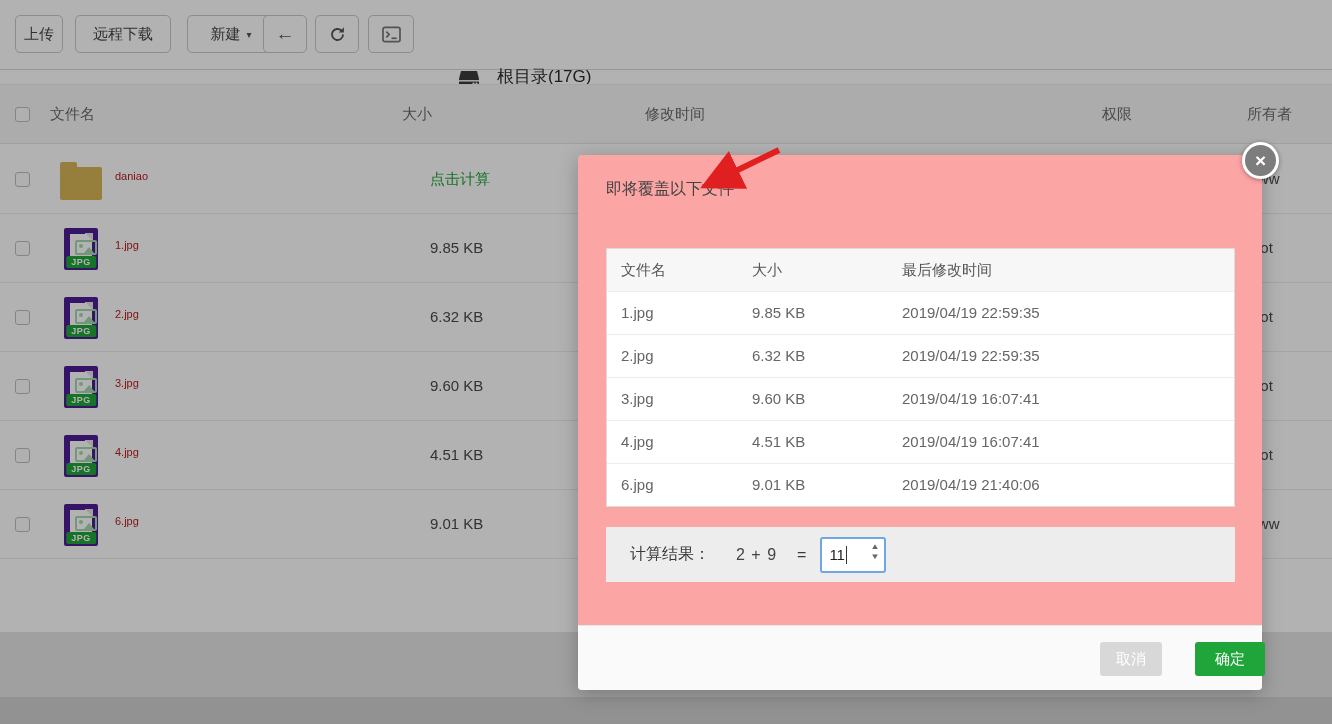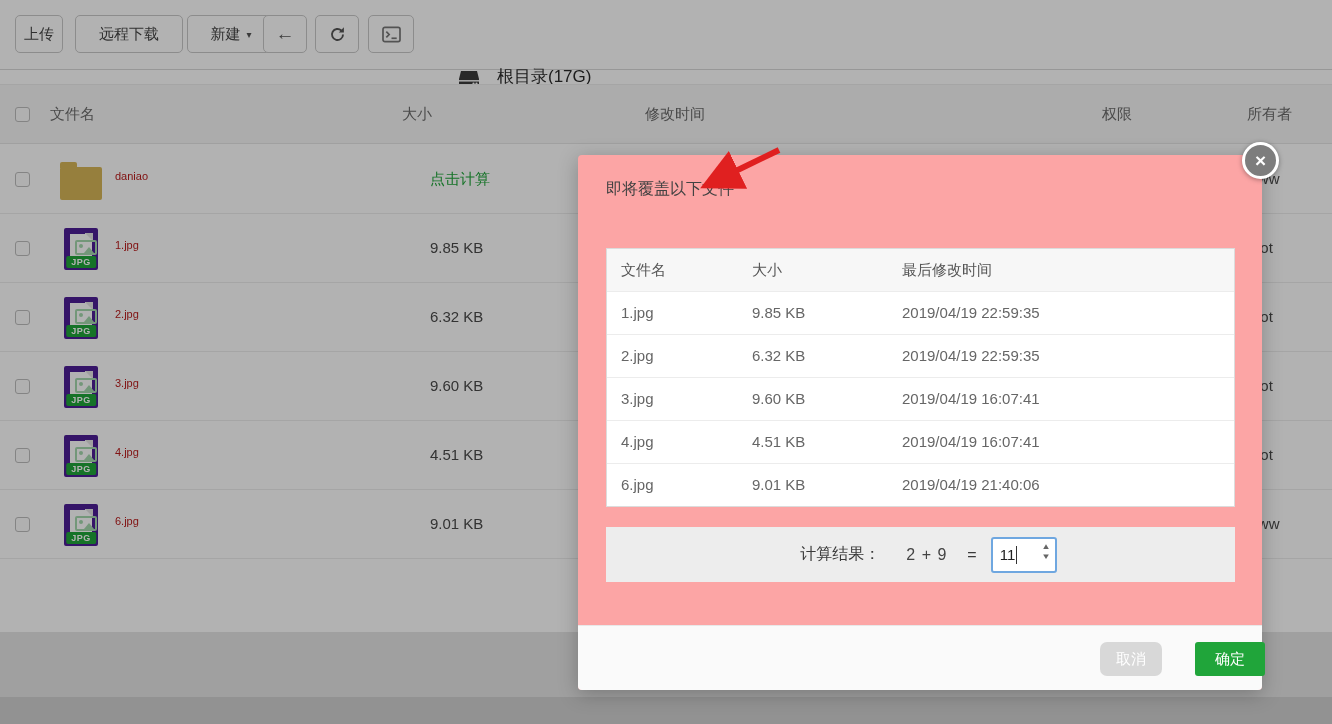--- a/index.html
+++ b/index.html
@@ -54,51 +54,51 @@
   .m-title { position:absolute; left:28px; top:24px; font-size:16px; color:#424242; }
 
   .m-table { position:absolute; left:28px; top:93px; width:629px; border:1px solid #dcdcdc; font-size:15px; }
   .m-thead { position:relative; height:42px; background:#f7f7f7; color:#555; }
   .m-row { position:relative; height:43px; border-top:1px solid #ececec; color:#666; background:#fff; }
   .m-c1 { position:absolute; left:14px; top:12px; }
   .m-c2 { position:absolute; left:145px; top:12px; }
   .m-c3 { position:absolute; left:295px; top:12px; }
 
   .m-calc { position:absolute; left:28px; top:372px; width:629px; height:55px; background:#ededed;
-            display:flex; align-items:center; font-size:16px; color:#3a3a3a; padding-left:16px;justify-content:center; }
+            display:flex; align-items:center; font-size:16px; color:#3a3a3a; padding-left:24px; }
   .expr { margin-left:26px; color:#444; letter-spacing:1px; }
   .eq { margin-left:20px; margin-right:14px; }
   .numwrap { position:relative; width:66px; height:36px; background:#fff; border:2px solid #6fa7e0; border-radius:3px;
              display:flex; align-items:center; cursor:text; }
   .numval { margin-left:7px; font-size:15px; color:#222; }
   .caret-line { width:1px; height:18px; background:#333; margin-left:1px; }
   .spin { position:absolute; right:5px; top:4px; display:flex; flex-direction:column; gap:2px; line-height:1; cursor:pointer; }
   .spin span { font-size:8px; color:#666; transform:scaleX(1.2); }
 
   .m-footer { position:absolute; left:0; bottom:0; width:100%; height:65px; background:#fafafa;
               border-top:1px solid #e8e8e8; border-radius:0 0 4px 4px; }
   .btn { position:absolute; top:16px; height:34px; border:none; border-radius:3px; color:#fff; font-size:15px;
          font-family:inherit; cursor:pointer; }
-  .btn-cancel { left:522px; width:62px; background:#d8d8d8;border-radius:7px; }
+  .btn-cancel { left:522px; width:62px; background:#d8d8d8; }
   .btn-confirm { left:617px; width:70px; background:#20a53a; }
 
   .m-close { position:absolute; left:1242px; top:142px; width:37px; height:37px; border-radius:50%; background:#7d7d7d;
              border:3px solid #fff; z-index:22; color:#fff; display:flex; align-items:center; justify-content:center;
              font-size:19px; font-weight:bold; cursor:pointer; box-shadow:0 1px 5px rgba(0,0,0,.35); }
 
   .red-arrow { position:absolute; left:685px; top:136px; z-index:23; pointer-events:none; }
 </style>
 </head>
 <body>
 
 <div class="panel">
 
   <div class="toolbar">
     <button class="tbtn" style="left:15px;width:48px;">上传</button>
-    <button class="tbtn" style="left:75px;width:108px;">远程下载</button>
+    <button class="tbtn" style="left:75px;width:96px;">远程下载</button>
     <button class="tbtn" style="left:187px;width:88px;">
       <span>新建</span>
       <span class="caret">▾</span>
     </button>
     <button class="tbtn" style="left:263px;width:44px;font-size:19px;font-weight:bold;color:#555;">
       <span>←</span>
     </button>
     <button class="tbtn" style="left:315px;width:44px;">
       <svg class="icon-svg" width="17" height="17" viewBox="0 0 20 20">
         <path d="M16.5 10a6.5 6.5 0 1 1-2-4.7" fill="none" stroke="#555" stroke-width="2.2"></path>

